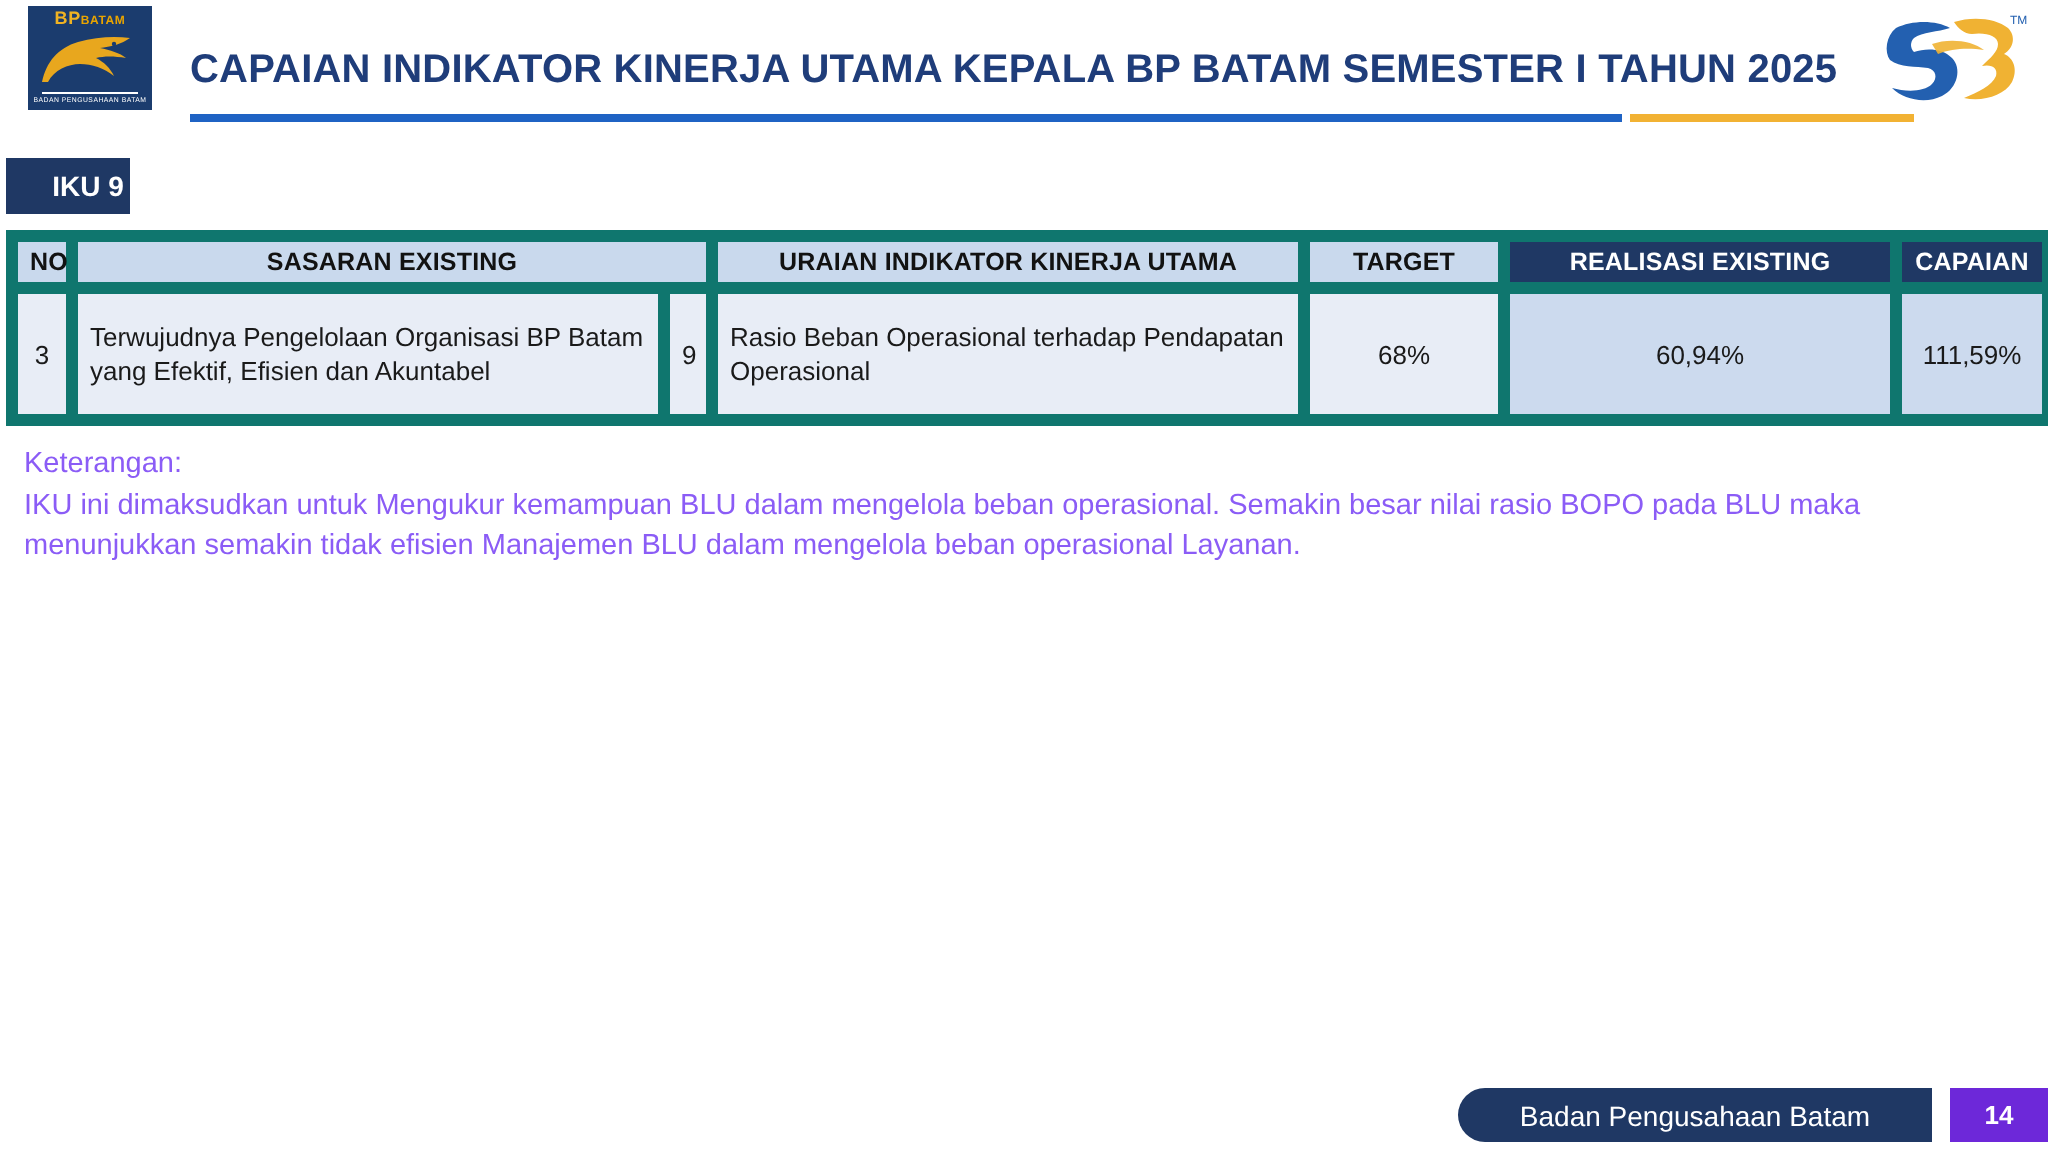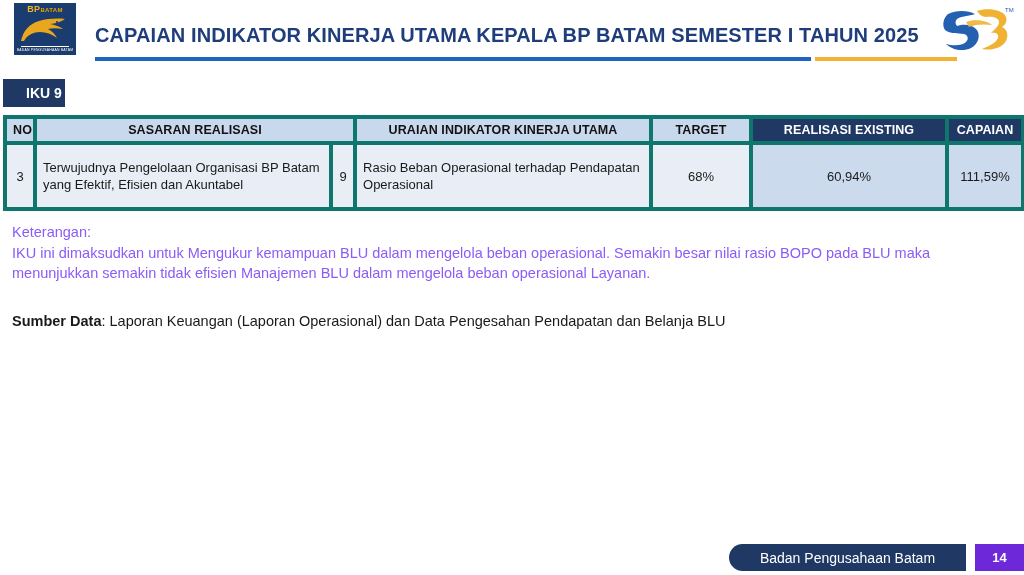--- a/index.html
+++ b/index.html
@@ -64,21 +64,21 @@
     width: 62px; height: 28px;
     background: #1f3864;
     color: #ffffff; font-size: 14px; font-weight: bold;
     display: flex; align-items: center; justify-content: center; padding-left: 20px;
   }
 
   
   #table-wrap { position: absolute; left: 3px; top: 115px; width: 1018px; }
   table.iku { border-collapse: collapse; width: 1018px; table-layout: fixed; }
   table.iku th, table.iku td {
-    border: 4px solid #0f766e;
+    border: 6px solid #0f766e;
     padding: 3px 6px;
     vertical-align: middle;
   }
   table.iku th {
     background: #c9d9ed;
     color: #121212;
     font-size: 12.5px; font-weight: bold;
     text-align: center;
     height: 26px;
     letter-spacing: .1px;
@@ -172,21 +172,21 @@
           <col class="c-sasaran">
           <col class="c-idx">
           <col class="c-uraian">
         <col class="c-target">
           <col class="c-real">
           <col class="c-capaian">
       </colgroup>
       <thead>
         <tr>
           <th>NO</th>
-          <th colspan="2">SASARAN REALISASI</th>
+          <th colspan="2">SASARAN EXISTING</th>
           <th>URAIAN INDIKATOR KINERJA UTAMA</th>
           <th>TARGET</th>
           <th class="dark">REALISASI EXISTING</th>
           <th class="dark">CAPAIAN</th>
         </tr>
       </thead>
       <tbody>
         <tr>
           <td class="num">3</td>
           <td class="text">Terwujudnya Pengelolaan Organisasi BP Batam yang Efektif, Efisien dan Akuntabel</td>
@@ -199,20 +199,17 @@
       </tbody>
     </table>
   </div>
 
   <div id="notes">
     <p class="ket-label">Keterangan:</p>
     <p>IKU ini dimaksudkan untuk Mengukur kemampuan BLU dalam mengelola beban operasional. Semakin besar nilai rasio BOPO pada BLU maka</p>
     <p>menunjukkan semakin tidak efisien Manajemen BLU dalam mengelola beban operasional Layanan.</p>
   </div>
 
-  <div id="sumber">
-    <span class="b">Sumber Data</span><span>: </span><span>Laporan Keuangan (Laporan Operasional) dan Data Pengesahan Pendapatan dan Belanja BLU</span>
-  </div>
 
   <div id="footer-bar">Badan Pengusahaan Batam</div>
   <div id="footer-page">14</div>
 
 </div>
 
 </body></html>

